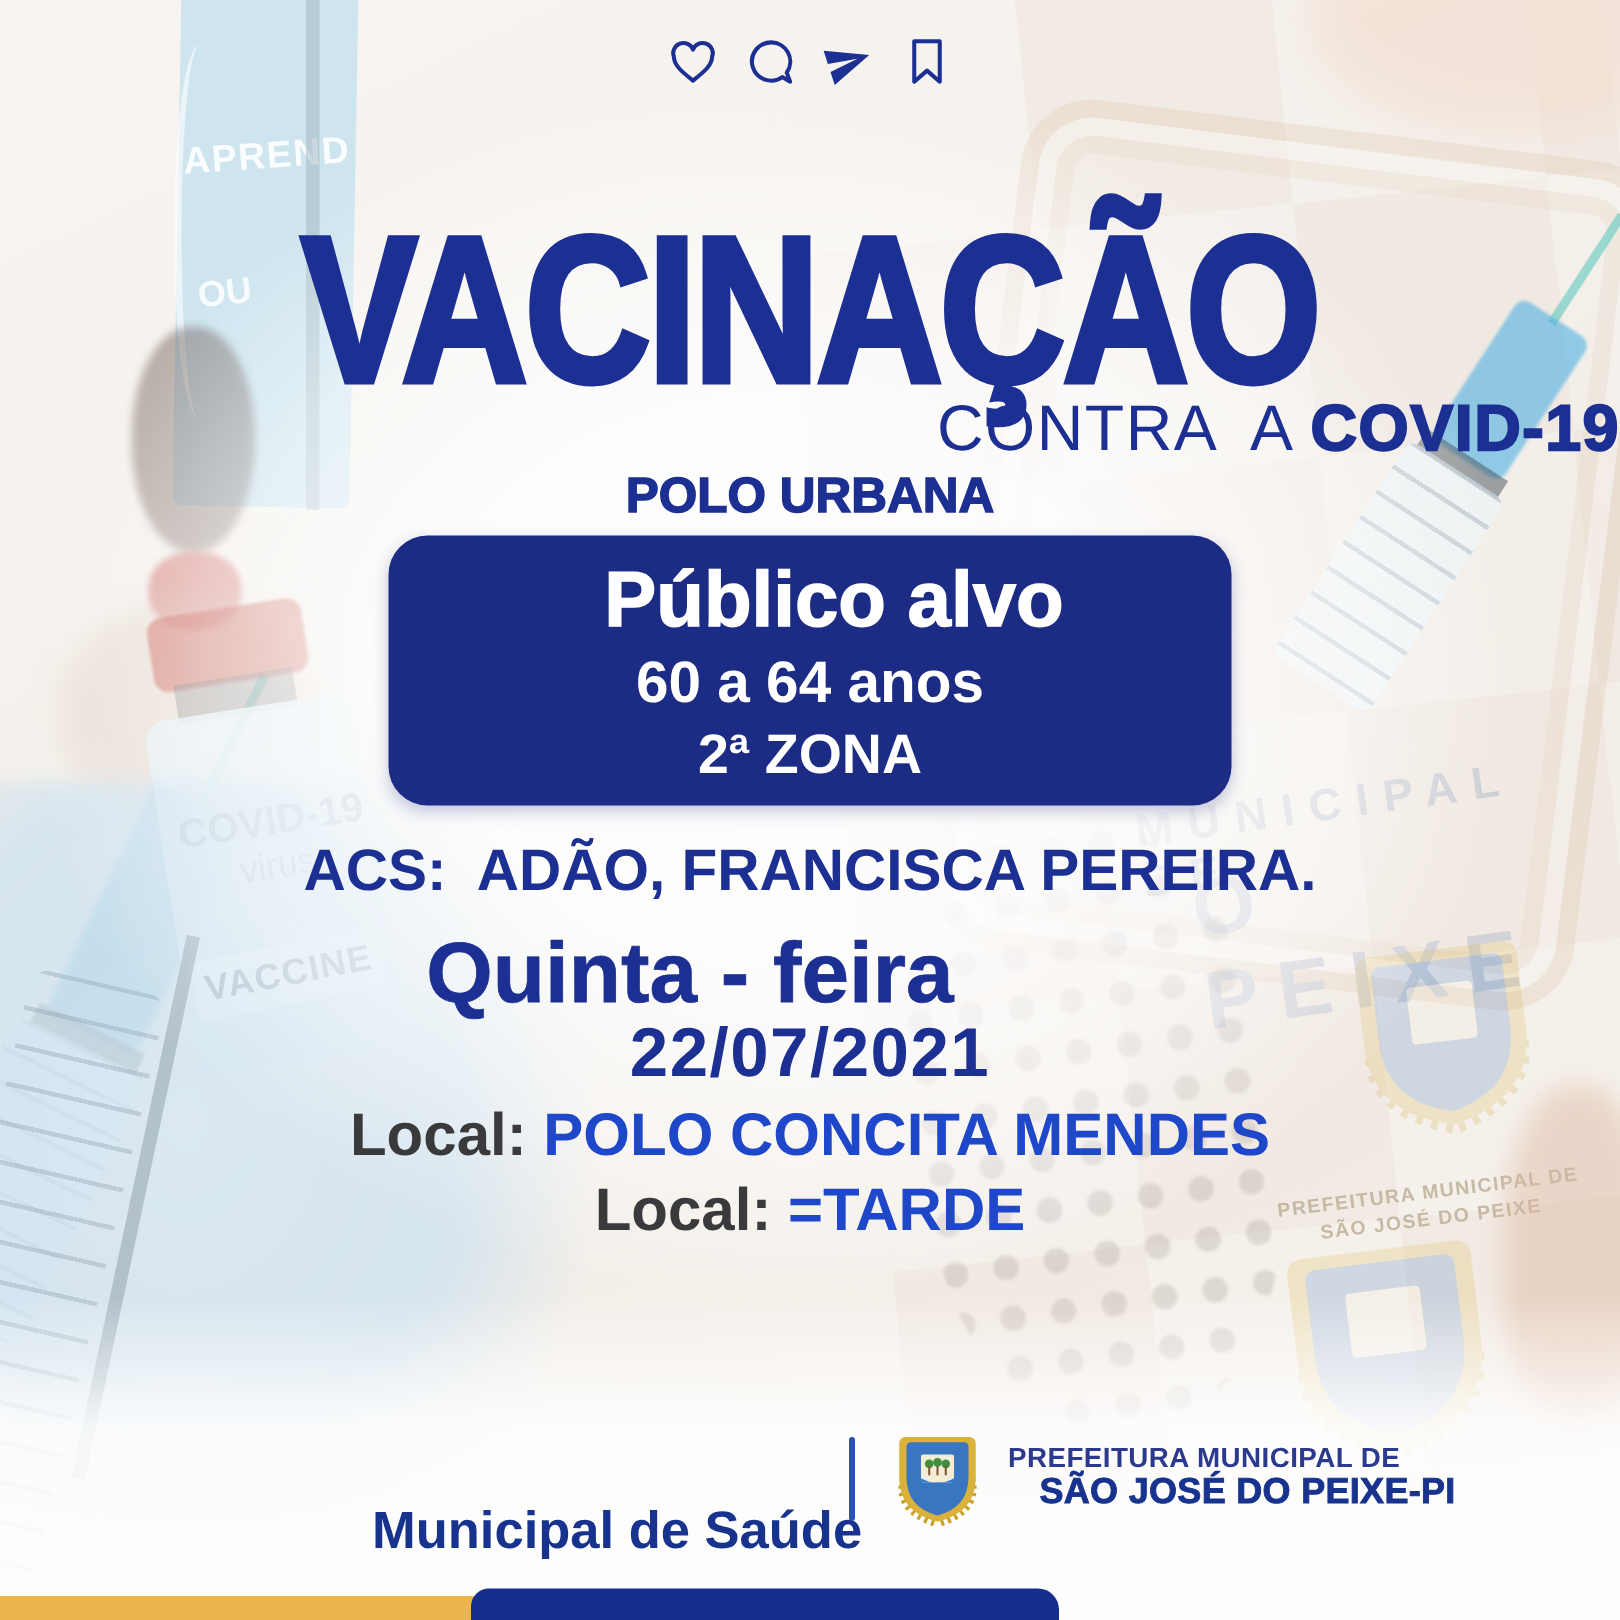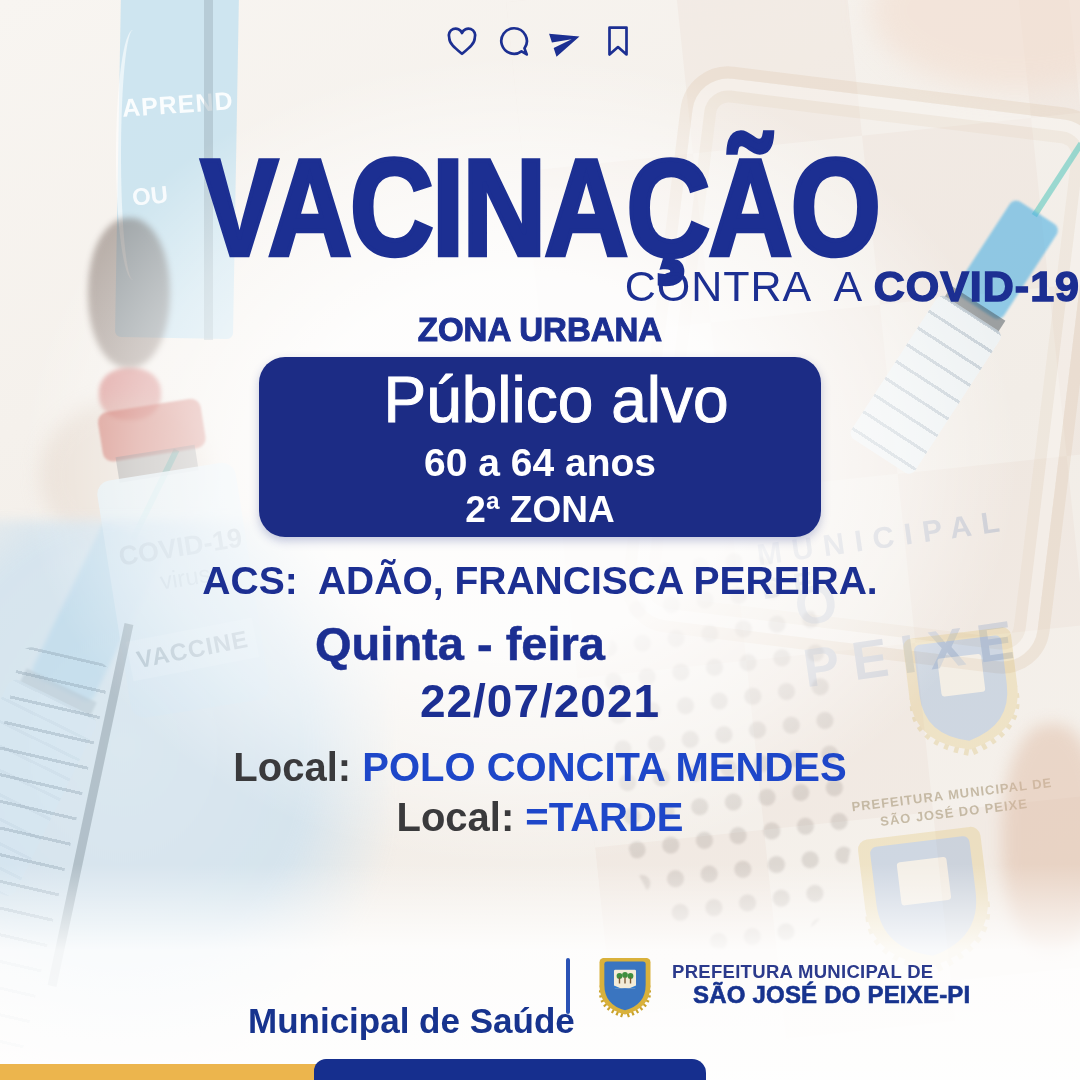--- a/index.html
+++ b/index.html
@@ -76,28 +76,28 @@
 
   .title{left:0;top:138px;width:1080px;text-align:center;font-size:138px;font-weight:bold;color:#1c2f92;
     letter-spacing:-2px;line-height:1;transform:scaleX(.84);-webkit-text-stroke:4.5px #1c2f92;white-space:nowrap;}
   .subtitle{left:0;top:262px;width:1080px;text-align:right;font-size:43px;color:#1c2f92;letter-spacing:1px;white-space:pre-wrap;}
   .subtitle .bold{font-weight:bold;-webkit-text-stroke:1.5px #1c2f92;}
   .zone{left:0;top:311px;width:1080px;text-align:center;font-size:33px;font-weight:bold;color:#1c2f92;-webkit-text-stroke:1px #1c2f92;}
 
   .target-box{left:259px;top:357px;width:562px;height:180px;background:#1c2c85;border-radius:26px;
     display:flex;flex-direction:column;align-items:center;justify-content:center;gap:4px;color:#fff;
     box-shadow:0 4px 10px rgba(28,44,133,.25);}
-  .target-box .h{font-size:64px;font-weight:normal;margin-left:32px;-webkit-text-stroke:1px #fff;}
+  .target-box .h{font-size:52px;font-weight:bold;margin-left:32px;-webkit-text-stroke:1px #fff;}
   .target-box .l1{font-size:39px;font-weight:bold;text-align:right;}
   .target-box .l2{font-size:37px;font-weight:bold;}
 
   .acs{left:0;top:559px;width:1080px;text-align:center;font-size:39px;font-weight:bold;color:#1c2f92;white-space:pre-wrap;}
-  .weekday{left:0;top:616px;width:920px;text-align:center;font-size:47px;font-weight:bold;color:#1c2f92;-webkit-text-stroke:.5px #1c2f92;}
+  .weekday{left:0;top:616px;width:920px;text-align:center;font-size:57px;font-weight:bold;color:#1c2f92;-webkit-text-stroke:.5px #1c2f92;}
   .date{left:0;top:674px;width:1080px;text-align:center;font-size:46px;font-weight:bold;color:#1c2f92;letter-spacing:1px;}
-  .line-lv{left:0;width:1080px;text-align:center;font-size:40px;font-weight:bold;margin-top:10px;}
+  .line-lv{left:0;width:1080px;text-align:center;font-size:40px;font-weight:bold;}
   .line-lv .lab{color:#3a3a3c;}
   .line-lv .val{color:#1e47c9;}
   .local{top:735px;}
   .turno{top:785px;}
 
   .foot-sec{left:248px;top:958px;font-size:35px;font-weight:bold;color:#17338e;line-height:1.2;}
   .divider{left:566px;top:958px;width:4px;height:56px;background:#2a52b5;border-radius:2px;}
   .foot-crest{left:594px;top:950px;width:62px;height:78px;}
   .foot-pref{left:672px;top:962px;line-height:1.1;}
   .foot-pref .p1{font-size:18.5px;font-weight:bold;color:#2b3a8c;letter-spacing:.3px;}
@@ -198,21 +198,21 @@
     </span>
     <span class="ic">
       <svg viewBox="0 0 24 24" fill="none" stroke="#1c2f92" stroke-width="1.9" stroke-linejoin="round">
         <path d="M6 2.5h12V21.5l-6-5.2-6 5.2z"></path>
       </svg>
     </span>
   </div>
 
   <div class="abs title">VACINAÇÃO</div>
   <div class="abs subtitle"><span>CONTRA  A </span><span class="bold">COVID-19</span></div>
-  <div class="abs zone">ZONA URBANA</div>
+  <div class="abs zone">POLO URBANA</div>
 
   <div class="abs target-box">
     <div class="h">Público alvo</div>
     <div class="l1">60 a 64 anos</div>
     <div class="l2">2ª ZONA</div>
   </div>
 
   <div class="abs acs">ACS:  ADÃO, FRANCISCA PEREIRA.</div>
   <div class="abs weekday">Quinta - feira</div>
   <div class="abs date">22/07/2021</div>

